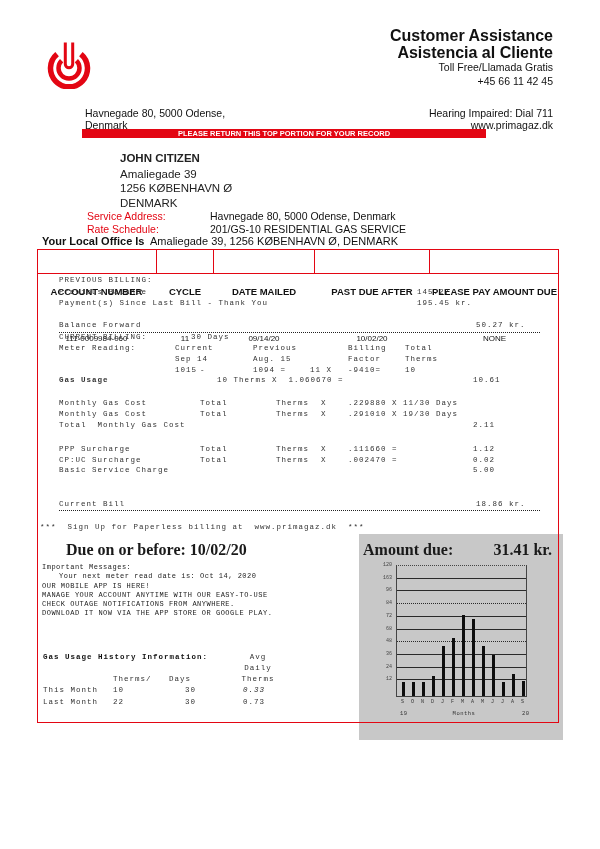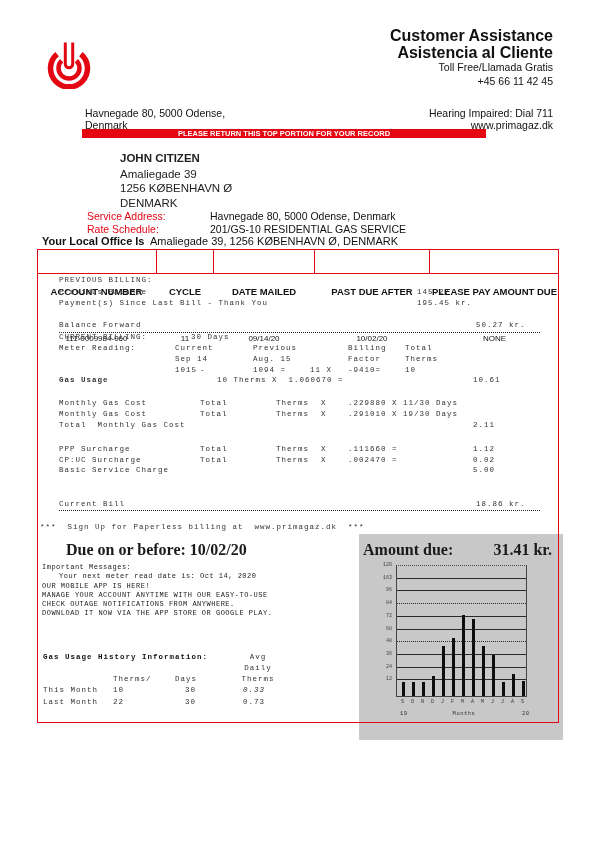--- a/index.html
+++ b/index.html
@@ -185,21 +185,21 @@
   <div class="abs mono-s content" style="left:59px; top:572px;">Your next meter read date is: Oct 14, 2020</div>
   <div class="abs mono-s content" style="left:42px; top:582px;">OUR MOBILE APP IS HERE!</div>
   <div class="abs mono-s content" style="left:42px; top:591px;">MANAGE YOUR ACCOUNT ANYTIME WITH OUR EASY-TO-USE</div>
   <div class="abs mono-s content" style="left:42px; top:600px;">CHECK OUTAGE NOTIFICATIONS FROM ANYWHERE.</div>
   <div class="abs mono-s content" style="left:42px; top:609px;">DOWNLOAD IT NOW VIA THE APP STORE OR GOOGLE PLAY.</div>
 
   <div class="abs mono bold content" style="left:43px; top:652px; color:#111;">Gas Usage History Information:</div>
   <div class="abs mono content" style="left:236px; top:652px; width:44px; text-align:center;">Avg</div>
   <div class="abs mono content" style="left:236px; top:663px; width:44px; text-align:center;">Daily</div>
   <div class="abs mono content" style="left:113px; top:674px;">Therms/</div>
-  <div class="abs mono content" style="left:175px; top:674px;">Days</div>
+  <div class="abs mono content" style="left:169px; top:674px;">Days</div>
   <div class="abs mono content" style="left:236px; top:674px; width:44px; text-align:center;">Therms</div>
 
   <div class="abs mono content" style="left:43px; top:685px;">This Month</div>
   <div class="abs mono content" style="left:113px; top:685px;">10</div>
   <div class="abs mono content" style="left:185px; top:685px;">30</div>
   <div class="abs mono content" style="left:243px; top:685px;font-style:italic;">0.33</div>
 
   <div class="abs mono content" style="left:43px; top:697px;">Last Month</div>
   <div class="abs mono content" style="left:113px; top:697px;">22</div>
   <div class="abs mono content" style="left:185px; top:697px;">30</div>

